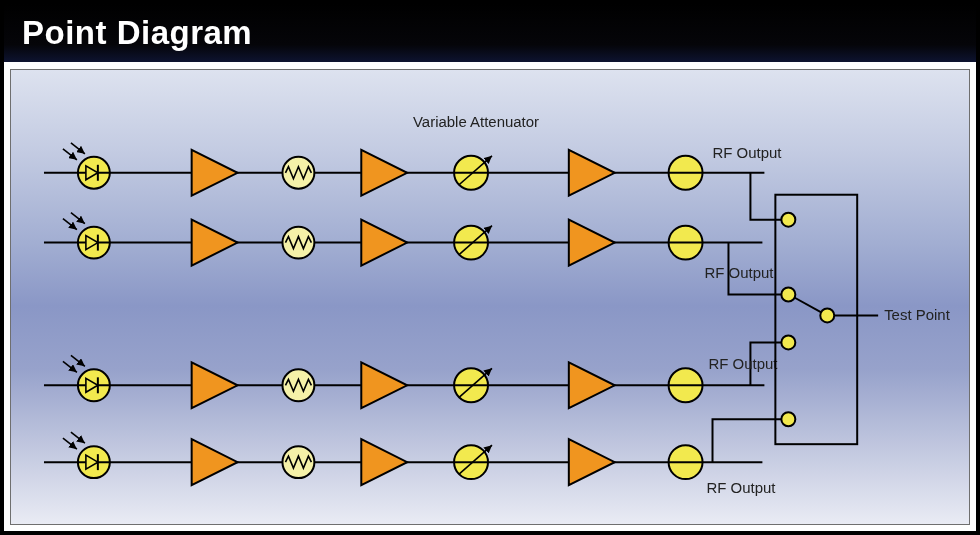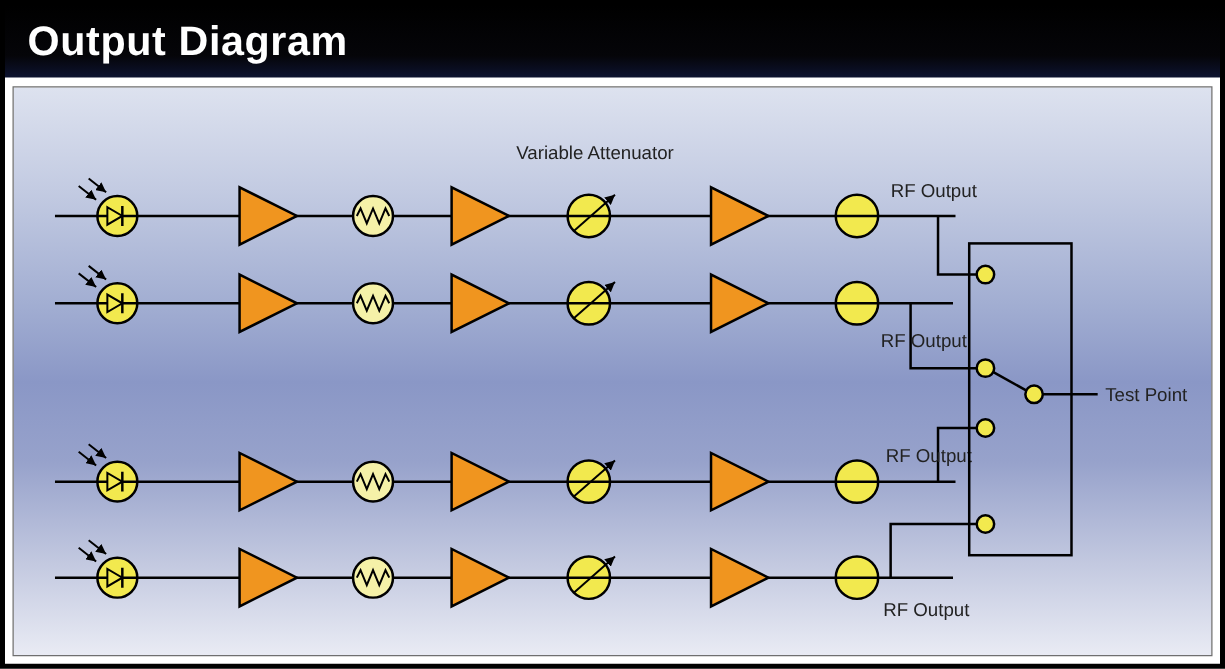--- a/index.html
+++ b/index.html
@@ -39,21 +39,21 @@
   .lbl {
     font-family: "Liberation Sans", sans-serif;
     font-size: 15px;
     fill: #222;
   }
 </style>
 </head>
 <body>
 
 <div class="title-bar">
-  <h1>Output Diagram</h1>
+  <h1>Point Diagram</h1>
 </div>
 
 <div class="diagram-panel">
   <svg viewBox="0 0 954 455">
     <defs>
       <marker id="ah" markerUnits="userSpaceOnUse" markerWidth="9" markerHeight="8" refX="8" refY="4" orient="auto">
         <path d="M0,0 L8,4 L0,8 Z" fill="#000"></path>
       </marker>
 
       <g id="sym-photodiode">

